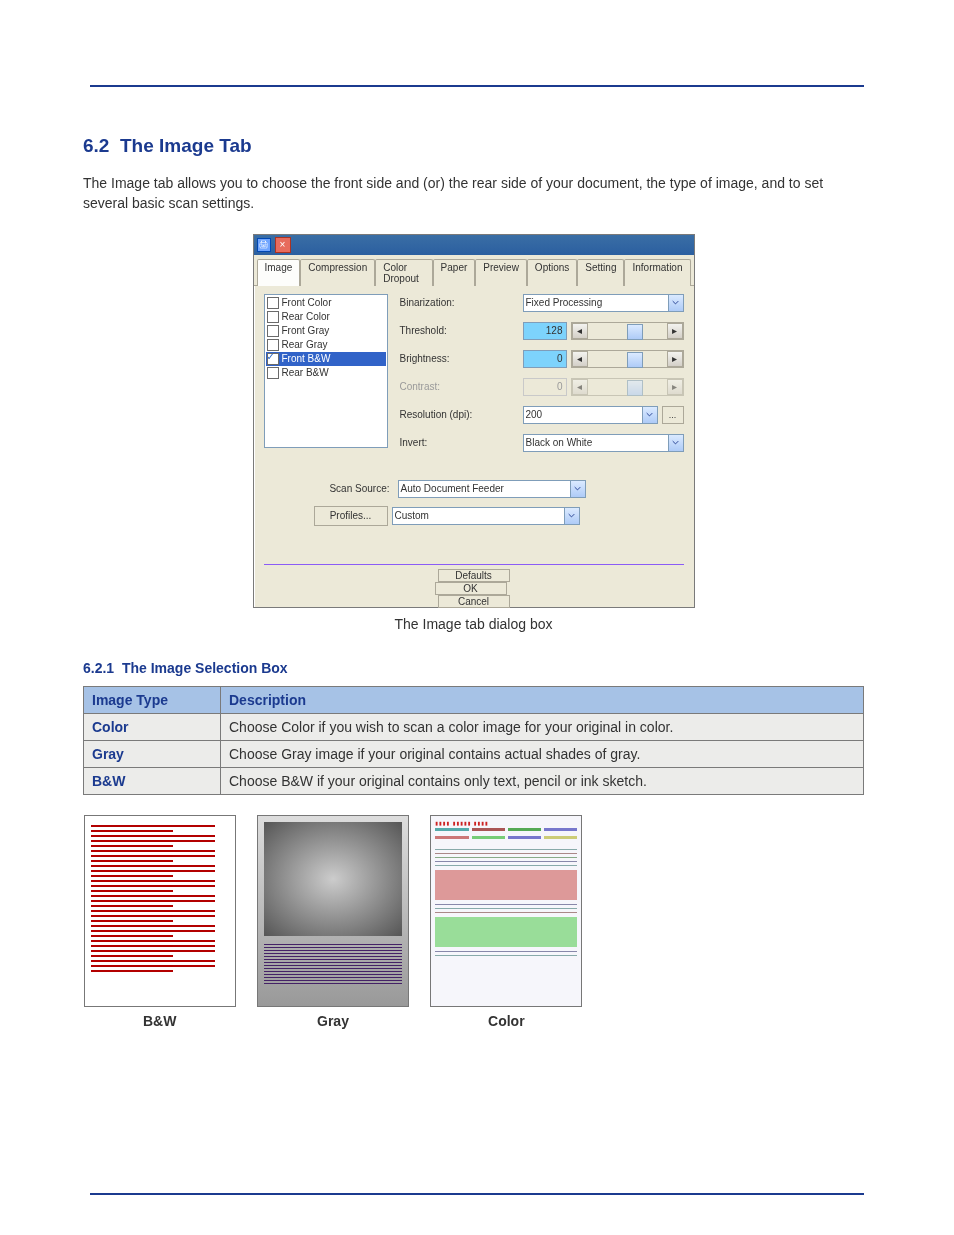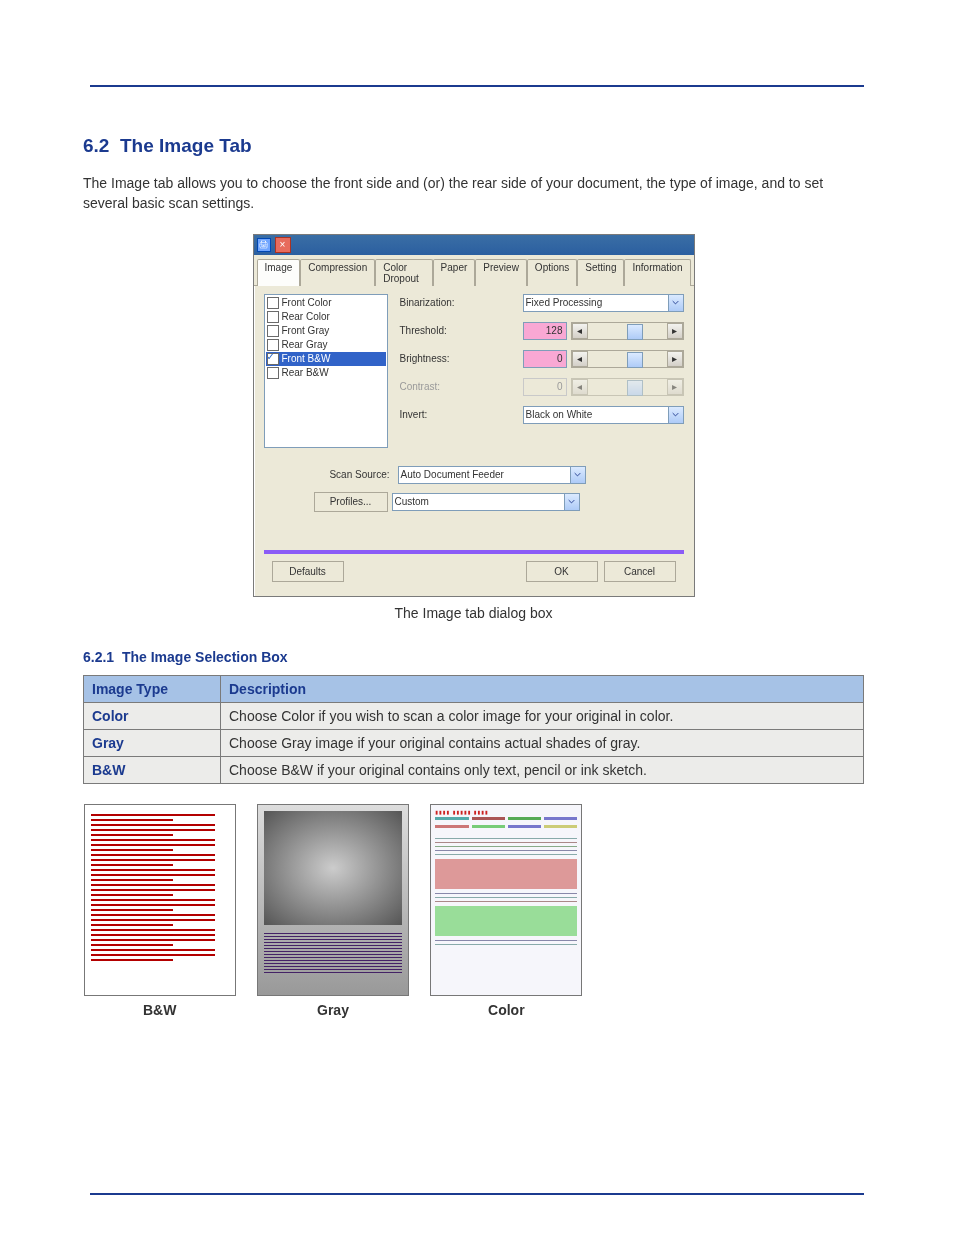--- a/index.html
+++ b/index.html
@@ -105,21 +105,21 @@
   }
   .combo .arrow {
     position:absolute; right:0; top:0; bottom:0; width:14px;
     background:linear-gradient(#dbeaff,#aecbf7);
     border-left:1px solid #7f9db9;
     display:flex; align-items:center; justify-content:center;
   }
   .combo .arrow svg{ width:7px; height:5px;}
 
   .numbox {
-    width:36px; height:16px; border:1px solid #7f9db9; background:#f9a8d4;
+    width:36px; height:16px; border:1px solid #7f9db9; background:#7dd3fc;
     display:flex; align-items:center; justify-content:flex-end; padding:0 3px; font-size:10px;
   }
   .numbox.disabled{ background:#ece9d8; border-color:#c9c9c9; color:#9a9a9a;}
 
   .slider {
     flex:1; height:16px; position:relative; border:1px solid #aca899;
     background:#ece9d8;
     display:flex; align-items:center;
   }
   .slider .btn { width:14px; height:14px; background:linear-gradient(#f3f3ef,#d4d0c8); border:1px solid #aca899; display:flex;align-items:center;justify-content:center;}
@@ -139,22 +139,23 @@
   .lrow .l-left { width:126px; text-align:right; padding-right:8px; font-size:10px;}
   .lrow .combo { flex:0 0 182px; }
   .profilesbtn {
     width:72px; height:18px; border:1px solid #aca899; background:#ece9d8;
     display:flex; align-items:center; justify-content:center; font-size:10px;
     margin-left:50px;
   }
 
   .dlg-footer {
     height:28px; display:flex; align-items:center;
-    border-top:4px solid #8b5cf6; padding:4px 8px; margin-top:38px;
+    border-top:1px solid #8b5cf6; padding:4px 8px; margin-top:38px;
     background:#ece9d8;
+    flex-direction:column;
   }
   .dlg-btn {
     width:70px; height:19px; border:1px solid #aca899; background:#ece9d8;
     display:flex; align-items:center; justify-content:center; font-size:10px;
   }
   .dlg-footer .spacer{ flex:1; }
   .caption {
     text-align:center; font-weight:normal; margin:6px 0 28px 0; font-size:14px;
   }
   
@@ -306,20 +307,34 @@
               <div class="slider disabled">
                 <div class="btn l">◂</div>
                 <div class="track">
                     <div class="thumb"></div>
                   </div>
                 <div class="btn r">▸</div>
               </div>
             </div>
           </div>
 
+          <div class="srow">
+            <div class="slabel">Resolution (dpi):</div>
+            <div class="scontrol">
+              <div class="combo" style="flex:1">
+                <span>200</span>
+                <span class="arrow">
+                    <svg viewBox="0 0 10 6">
+                      <path d="M1 1 L5 5 L9 1" stroke="#203a8e" fill="none" stroke-width="1.3"></path>
+                    </svg>
+                  </span>
+              </div>
+              <div class="morebtn">...</div>
+            </div>
+          </div>
 
           <div class="srow">
             <div class="slabel">Invert:</div>
             <div class="scontrol">
               <div class="combo" style="flex:1">
                 <span>Black on White</span>
                 <span class="arrow">
                     <svg viewBox="0 0 10 6">
                       <path d="M1 1 L5 5 L9 1" stroke="#203a8e" fill="none" stroke-width="1.3"></path>
                     </svg>

